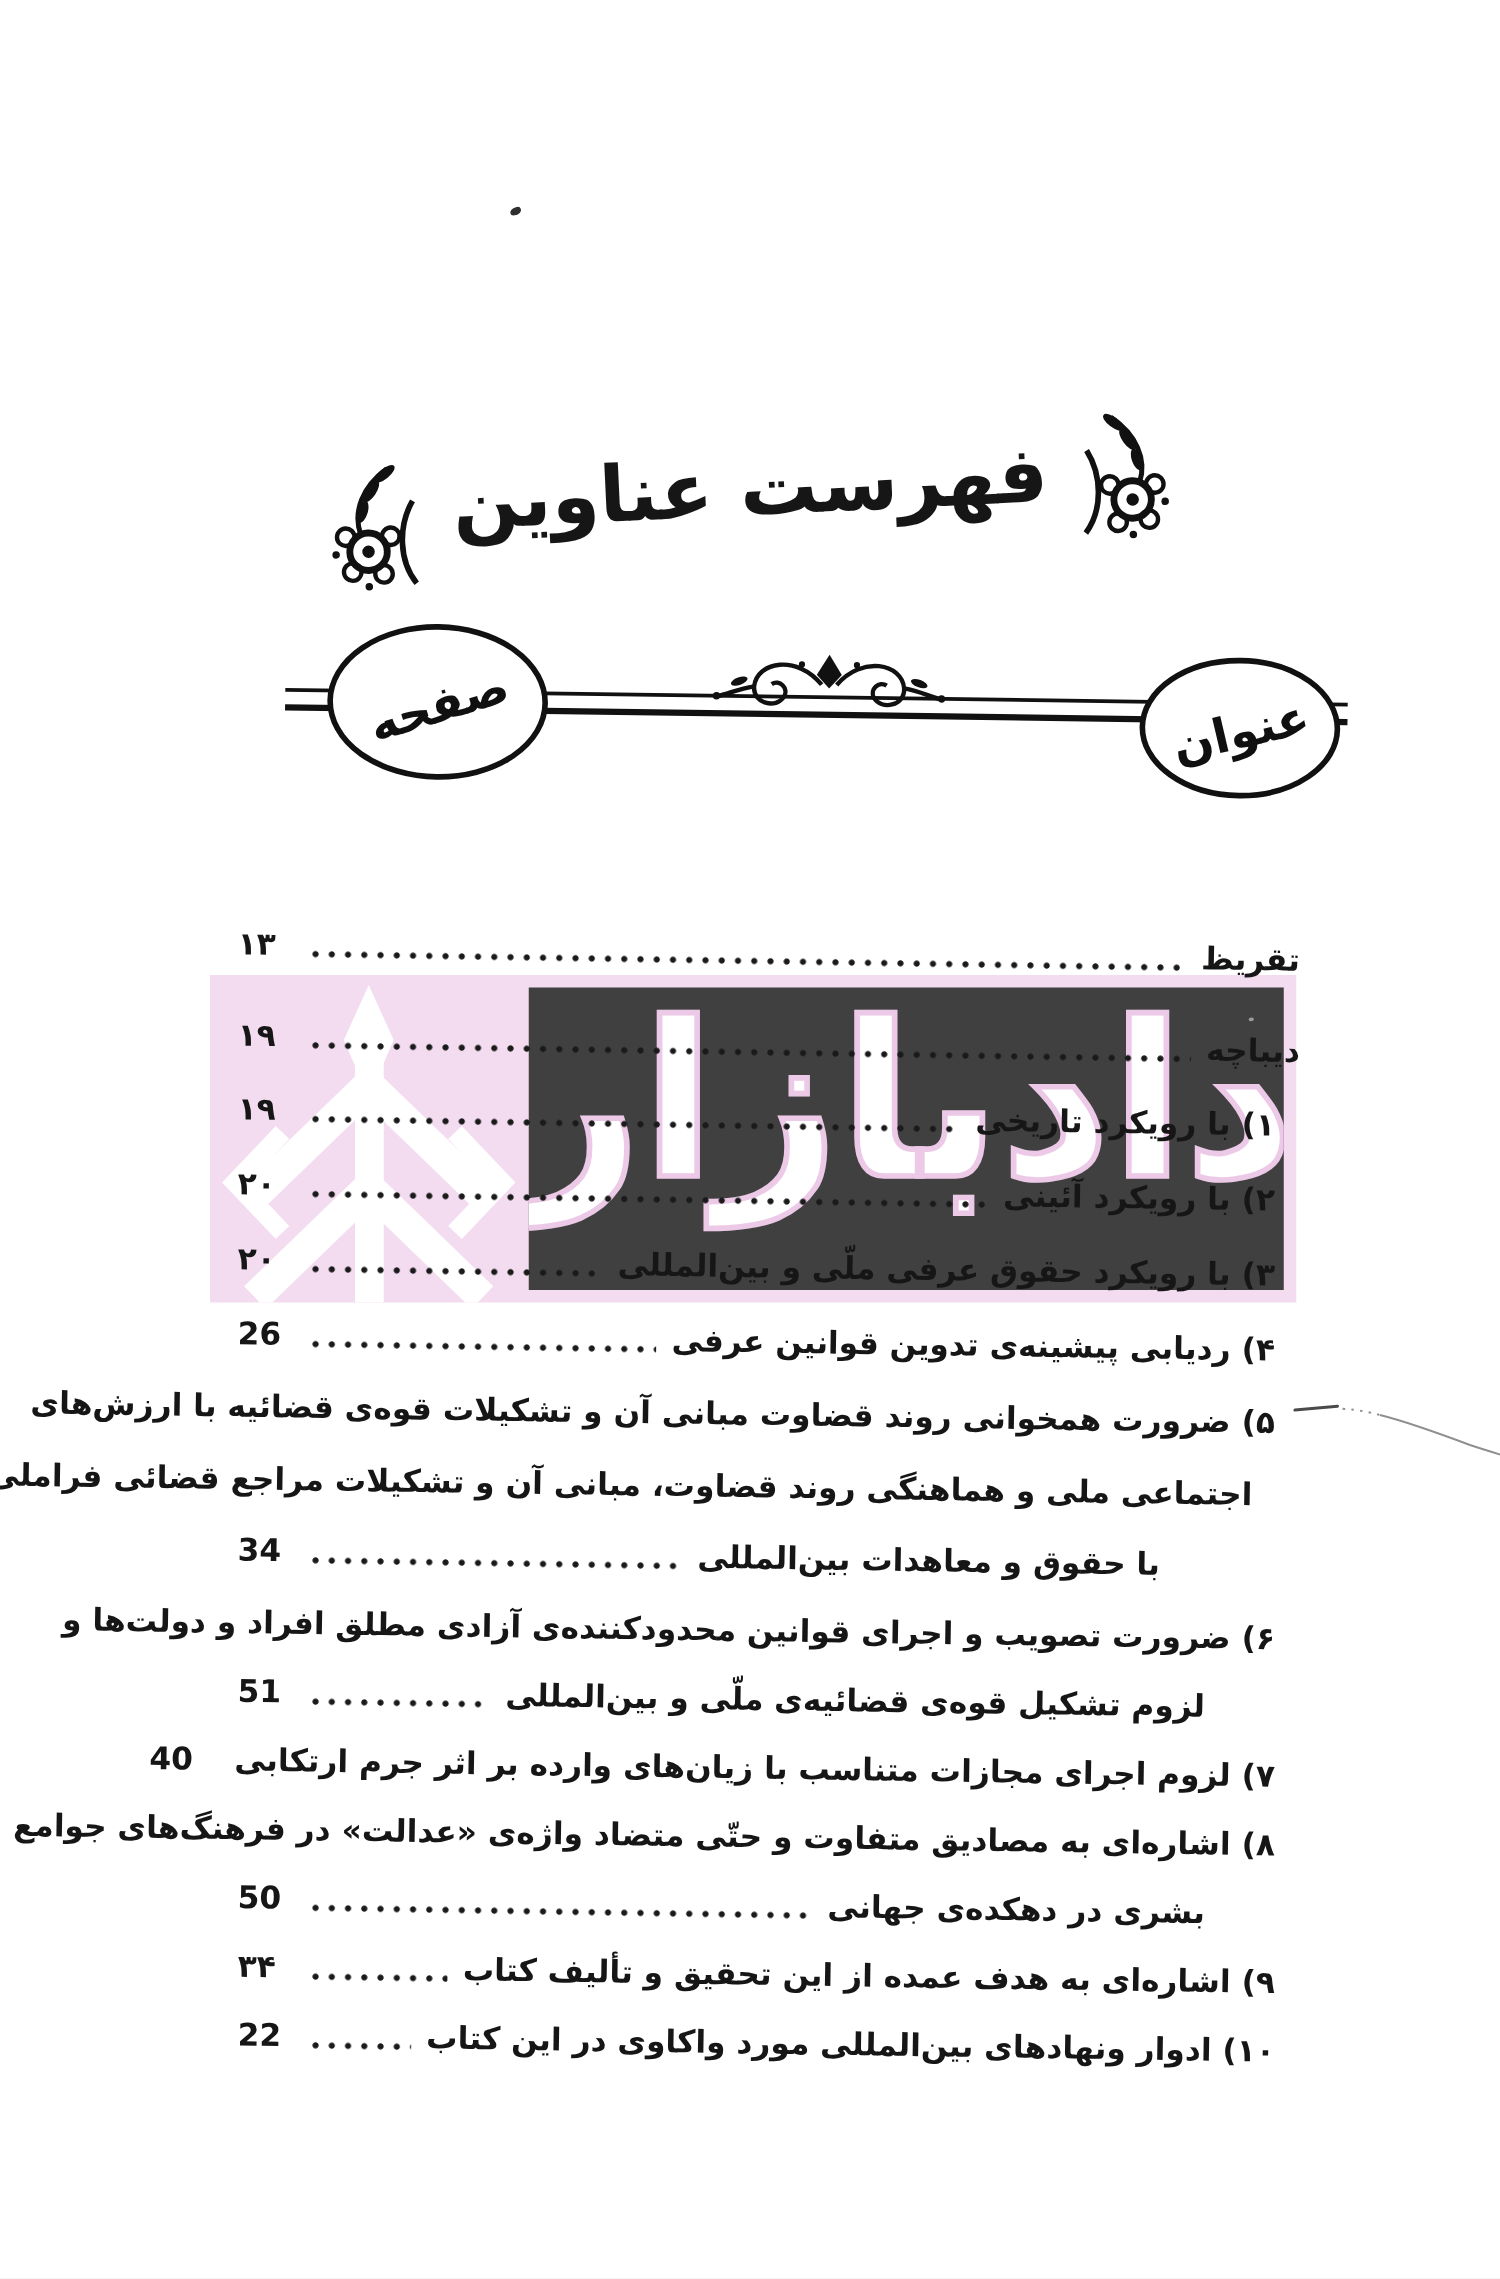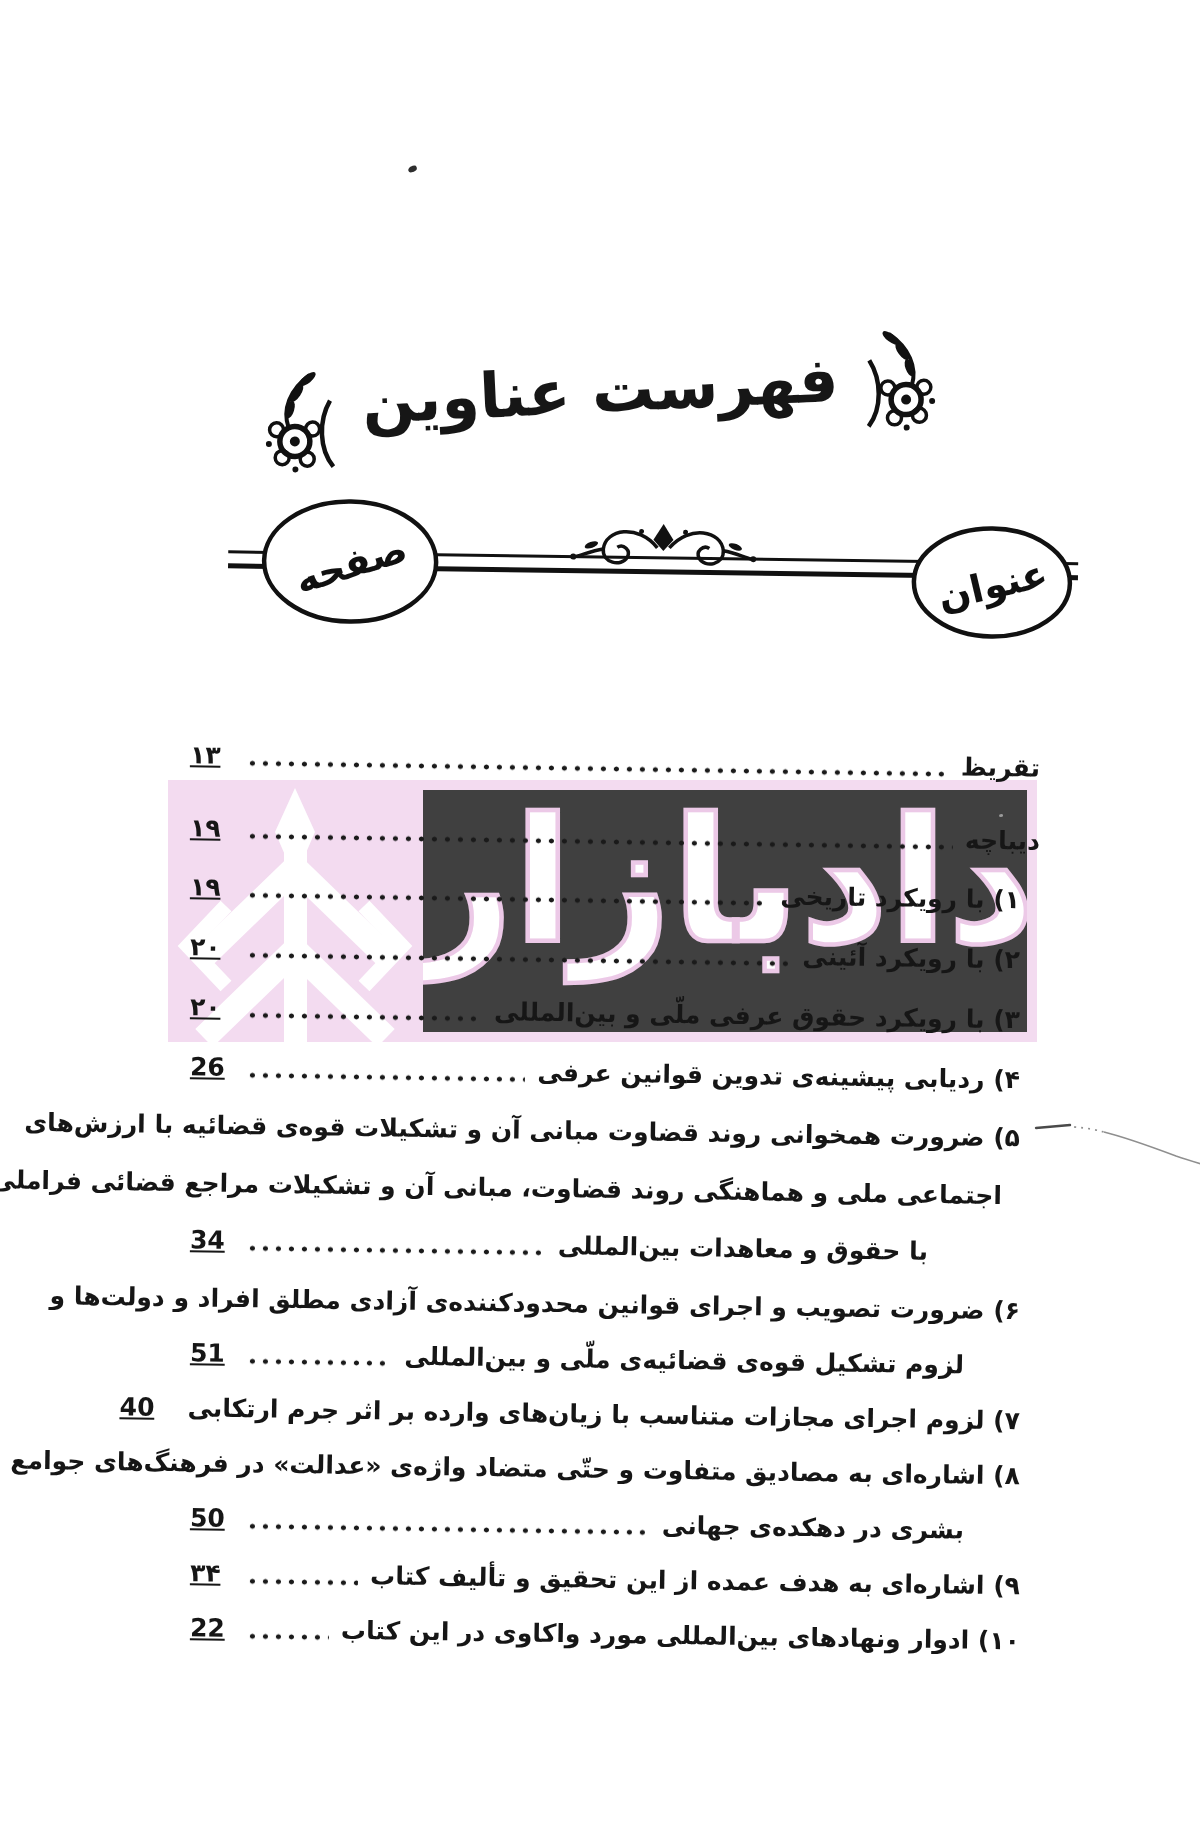--- a/index.html
+++ b/index.html
@@ -30,21 +30,21 @@
   .orn-left{ margin-top:42px; }
   .orn-right{ margin-top:-16px; }
   
   .band{ position:absolute; left:0; top:497px; transform:rotate(0.8deg); }
   .band text{ font-family:"DejaVu Sans",sans-serif; font-weight:bold; font-size:38px; fill:#101010; direction:rtl; }
   
   .row{ position:absolute; right:160px; left:190px; display:flex; direction:rtl;
     align-items:baseline; font-size:25px; font-weight:bold; line-height:34px;
     transform:rotate(0.9deg); }
   .row .t{ white-space:nowrap; }
-  .row .p{ white-space:nowrap; min-width:46px; text-align:left; font-size:25px;text-decoration:underline; }
+  .row .p{ white-space:nowrap; min-width:46px; text-align:left; font-size:25px; }
   .leader{ flex:1 1 auto; height:10px; align-self:flex-end; margin:0 12px 5px 10px;
     background-image:radial-gradient(circle, #1a1a1a 2.1px, rgba(0,0,0,0) 2.8px);
     background-size:13px 10px; background-repeat:repeat-x; background-position:left bottom; }
   .ind1{ padding-right:20px; }
   .ind2{ padding-right:38px; }
   .ind3{ padding-right:76px; }
   .ind4{ padding-right:112px; }
   
   .speck{ position:absolute; background:#2e2e2e; border-radius:60% 40% 55% 45%; }
   .speck1{ left:408px; top:166px; width:9px; height:6px; transform:rotate(-18deg); }

